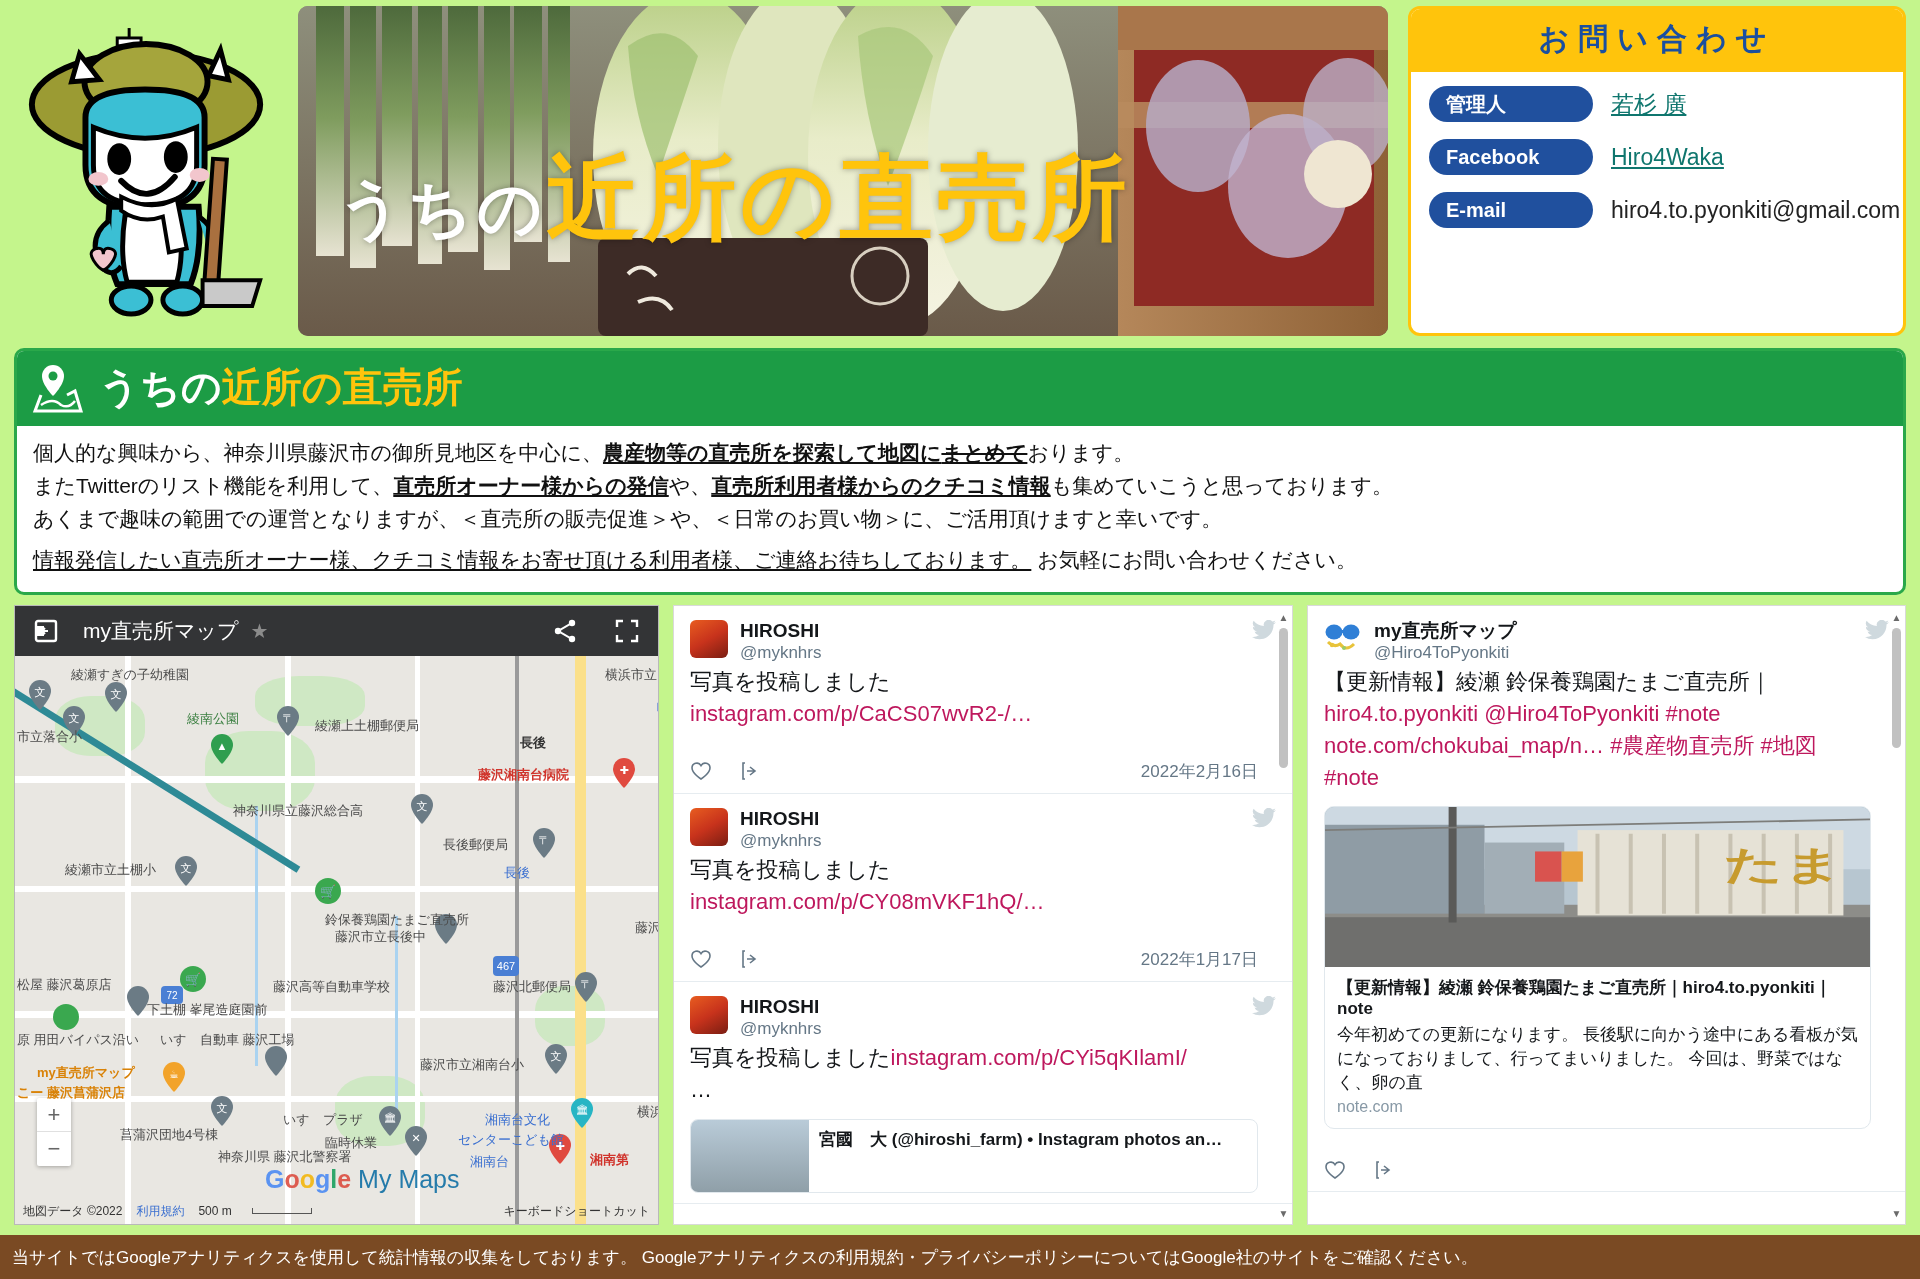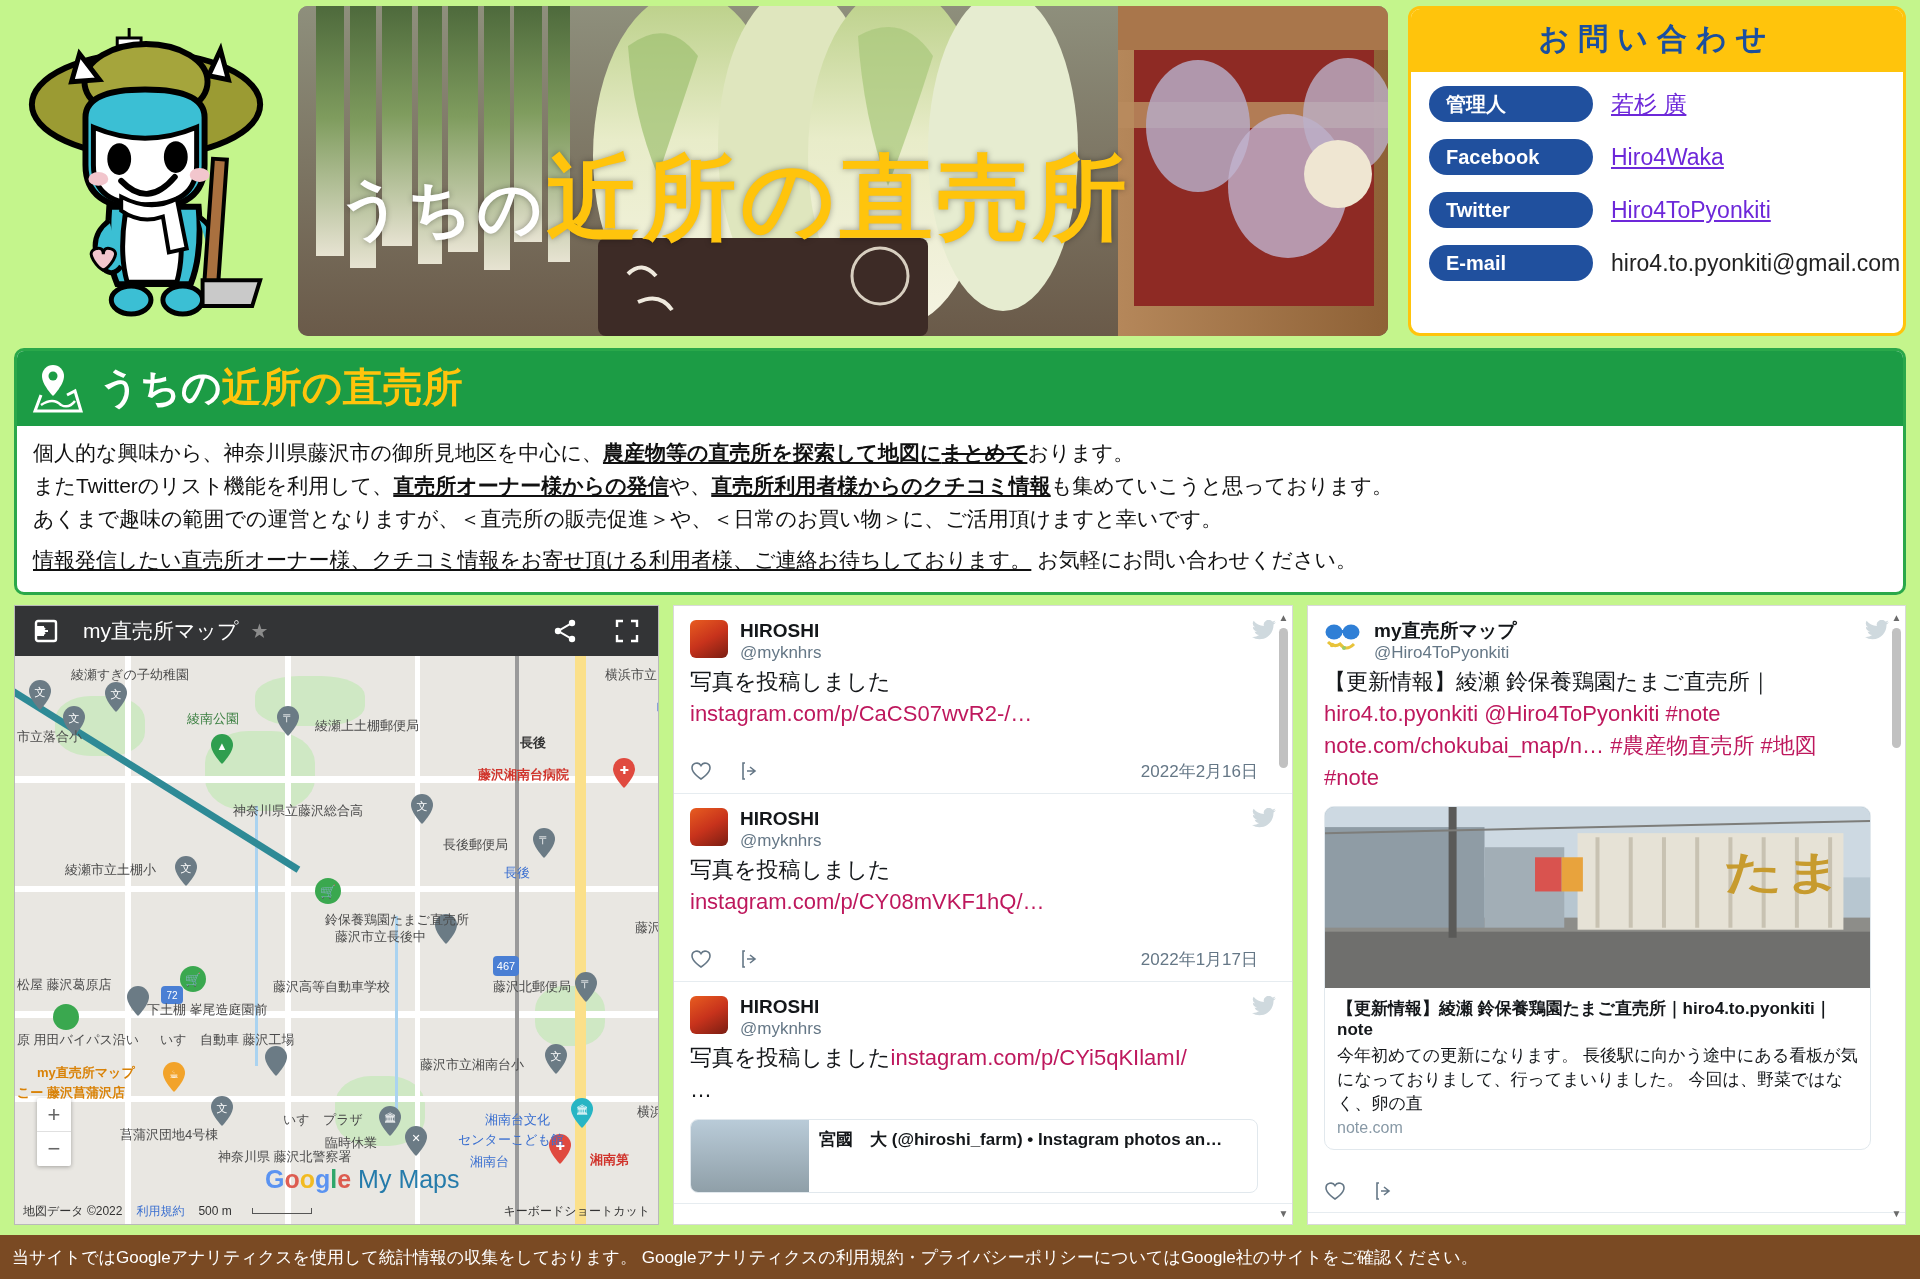--- a/index.html
+++ b/index.html
@@ -34,21 +34,21 @@
              height: 330px; overflow: hidden; }
   .contact-head { background: #ffc40c; color: #1a4fa0; font-weight: bold;
                   font-size: 30px; text-align: center; letter-spacing: 9px;
                   padding: 10px 0 12px 0; }
   .contact-body { padding: 14px 18px 0 18px; }
   .crow { display: flex; align-items: center; margin-bottom: 17px; }
   .clabel { width: 164px; height: 36px; background: #20509e; color: #fff;
             border-radius: 18px; font-weight: bold; font-size: 20px;
             display: flex; align-items: center; padding-left: 17px; flex: 0 0 164px; }
   .cvalue { margin-left: 18px; font-size: 23px; color: #222; }
-  .cvalue a, .clink { color: #6d28d9; text-decoration: underline; cursor: pointer; }
+  .cvalue a, .clink { color: #0f766e; text-decoration: underline; cursor: pointer; }
 
   
   .info { margin: 8px 14px 0 14px; border: 3px solid #2aa84a; border-radius: 10px;
           background: #fff; overflow: hidden; }
   .info-head { background: #1c9c45; padding: 9px 14px 11px 14px;
                display: flex; align-items: center; gap: 14px; }
   .pin-icon { width: 54px; height: 54px; flex: 0 0 54px; }
   .info-title { font-size: 40px; font-weight: bold; white-space: nowrap; }
   .it-white { color: #ffffff; }
   .it-yellow { color: #ffc40c; }
@@ -123,21 +123,21 @@
   .tw-actions { display: flex; align-items: center; margin-top: 30px; gap: 28px; }
   .tw-act { width: 22px; height: 22px; color: #657786; cursor: pointer; }
   .tw-date { margin-left: auto; font-size: 17px; color: #657786; }
   .tw-card { border: 1px solid #e1e8ed; border-radius: 8px; overflow: hidden; margin-top: 14px;
              display: flex; }
   .tw-card-thumb { flex: 0 0 118px; height: 72px; background: linear-gradient(#b9cbd8,#8f9fa8); }
   .tw-card-body { padding: 8px 10px; overflow: hidden; }
   .tw-card-title { font-size: 17px; font-weight: bold; color: #14171a; white-space: nowrap;
                    overflow: hidden; text-overflow: ellipsis; }
   .tw-bigcard { border: 1px solid #e1e8ed; border-radius: 10px; overflow: hidden; margin-top: 12px; }
-  .tw-bigcard-img { height: 181px; background: #9fb4c2; position: relative; overflow: hidden; }
+  .tw-bigcard-img { height: 160px; background: #9fb4c2; position: relative; overflow: hidden; }
   .tw-bigcard-body { padding: 9px 12px 12px 12px; }
   .tw-bigcard-title { font-size: 17px; font-weight: bold; color: #14171a; margin-bottom: 4px; }
   .tw-bigcard-desc { font-size: 17px; color: #14171a; line-height: 1.42; }
   .tw-bigcard-host { font-size: 16px; color: #8899a6; margin-top: 3px; }
   .scroll-track { position: absolute; right: 2px; top: 4px; bottom: 4px; width: 13px; }
   .scroll-arrow { height: 14px; display: flex; align-items: center; justify-content: center;
                   font-size: 10px; color: #6a6a6a; cursor: pointer; }
   .scroll-thumb { position: absolute; left: 2px; width: 9px; background: #c1c1c1;
                   border-radius: 5px; cursor: pointer; }
 
@@ -272,26 +272,20 @@
           </div>
         </div>
 
         <div class="crow">
           <div class="clabel">Facebook</div>
           <div class="cvalue">
             <span class="clink">Hiro4Waka</span>
           </div>
         </div>
 
-        <div class="crow">
-          <div class="clabel">Twitter</div>
-          <div class="cvalue">
-            <span class="clink">Hiro4ToPyonkiti</span>
-          </div>
-        </div>
 
         <div class="crow">
           <div class="clabel">E-mail</div>
           <div class="cvalue">hiro4.to.pyonkiti@gmail.com</div>
         </div>
 
       </div>
     </div>
   </div>
 

